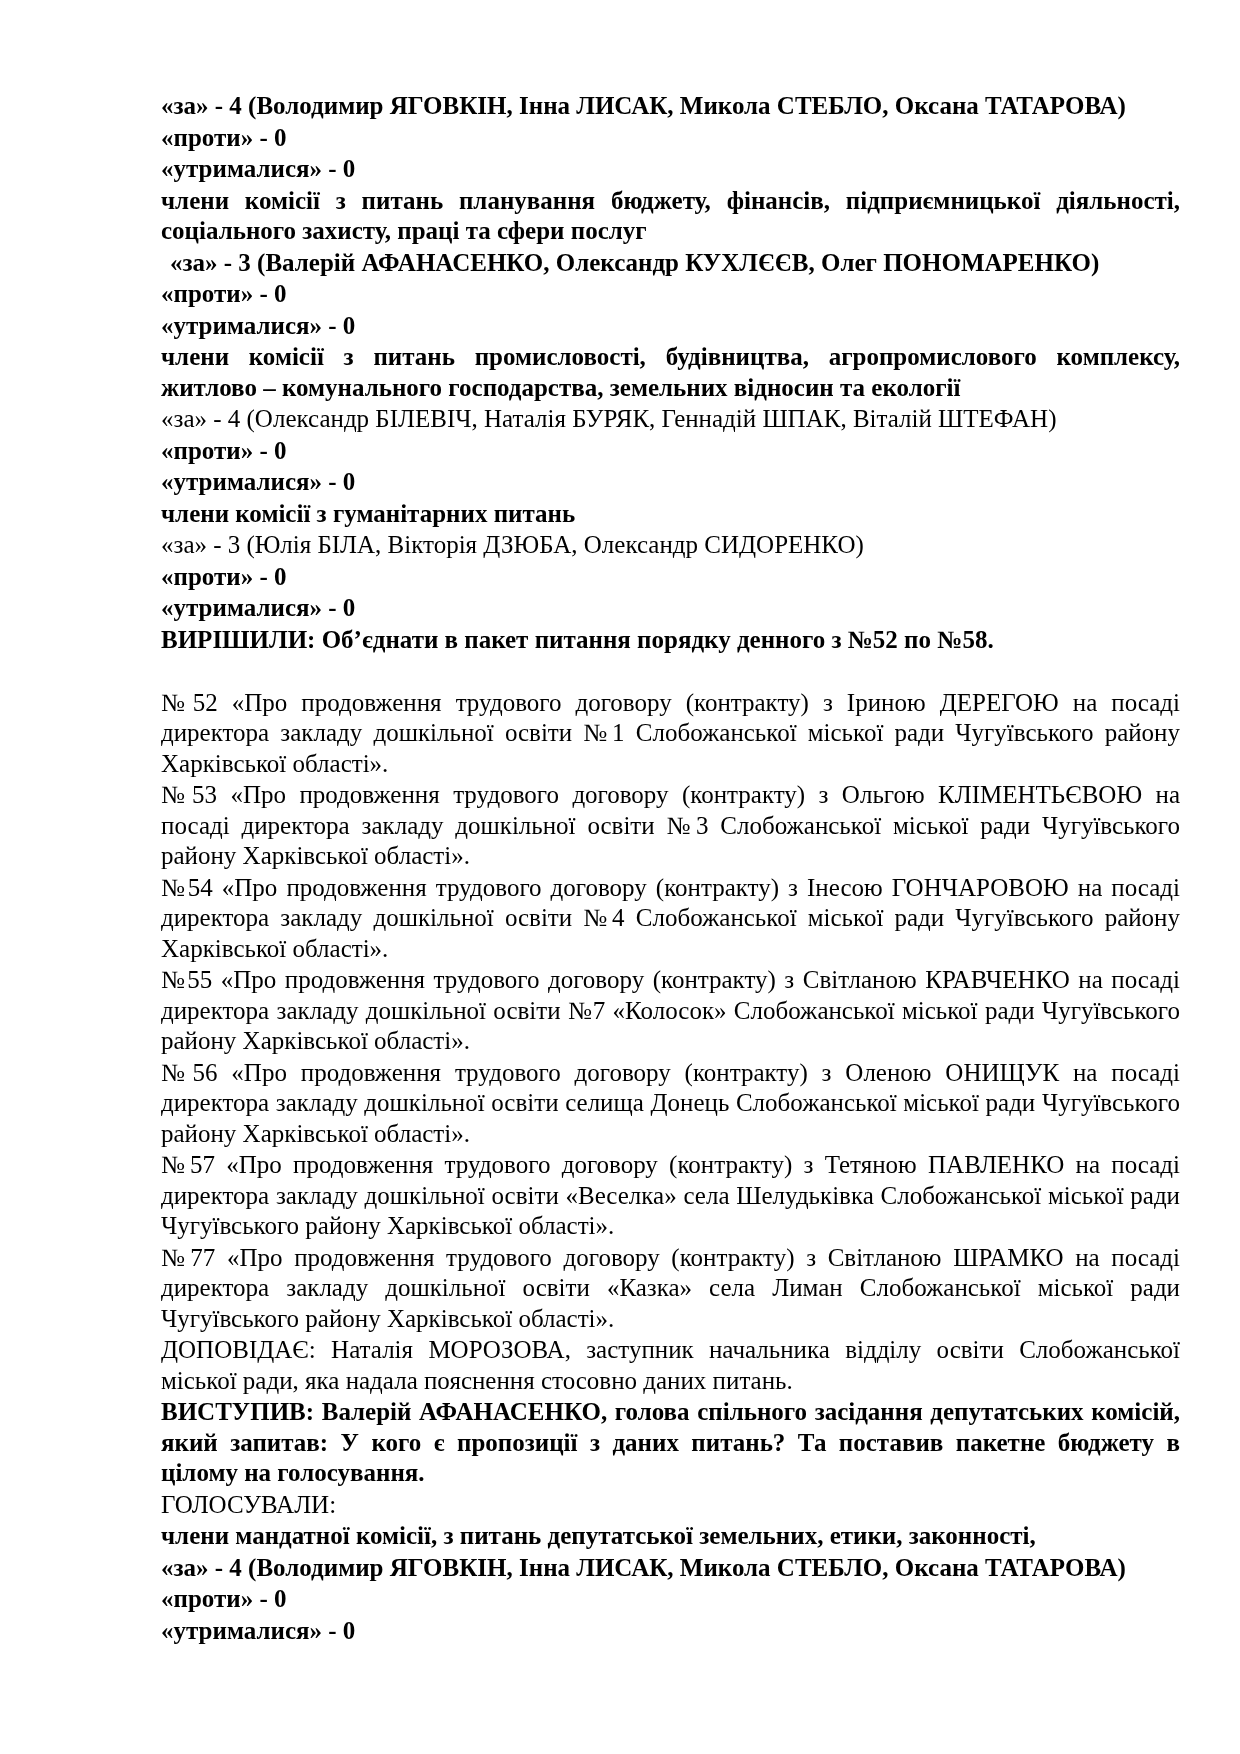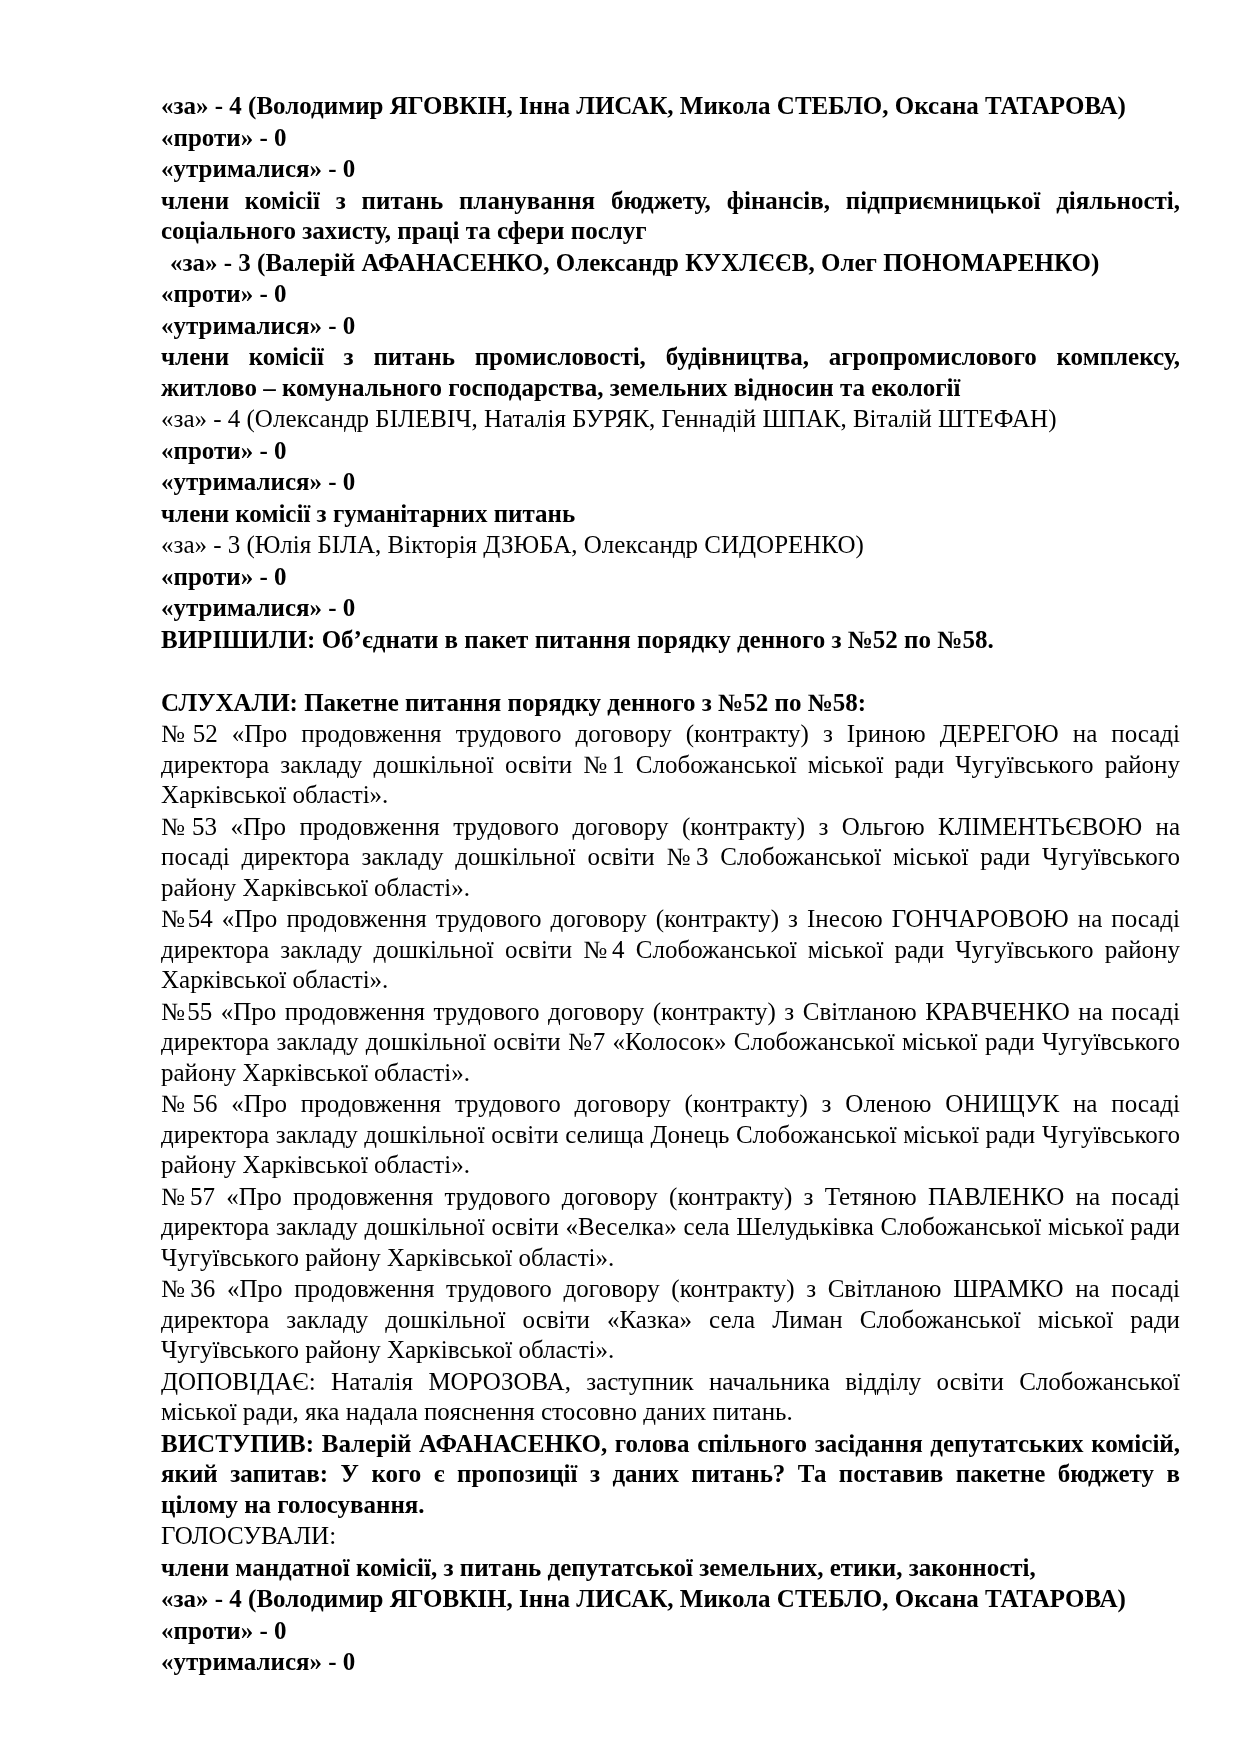--- a/index.html
+++ b/index.html
@@ -46,29 +46,28 @@
 
     <p class="b">члени комісії з гуманітарних питань</p>
     <p>«за» - 3 (Юлія БІЛА, Вікторія ДЗЮБА, Олександр СИДОРЕНКО)</p>
     <p class="b">«проти» - 0</p>
     <p class="b">«утрималися» - 0</p>
 
     <p class="b">ВИРІШИЛИ: Об’єднати в пакет питання порядку денного з №52 по №58.</p>
 
     <div class="blank"></div>
 
-    <p class="b">СЛУХАЛИ: Пакетне питання порядку денного з №52 по №58:</p>
 
     <p class="j">№52 «Про продовження трудового договору (контракту) з Іриною ДЕРЕГОЮ на посаді директора закладу дошкільної освіти №1 Слобожанської міської ради Чугуївського району Харківської області».</p>
     <p class="j">№53 «Про продовження трудового договору (контракту) з Ольгою КЛІМЕНТЬЄВОЮ на посаді директора закладу дошкільної освіти №3 Слобожанської міської ради Чугуївського району Харківської області».</p>
     <p class="j">№54 «Про продовження трудового договору (контракту) з Інесою ГОНЧАРОВОЮ на посаді директора закладу дошкільної освіти №4 Слобожанської міської ради Чугуївського району Харківської області».</p>
     <p class="j">№55 «Про продовження трудового договору (контракту) з Світланою КРАВЧЕНКО на посаді директора закладу дошкільної освіти №7 «Колосок» Слобожанської міської ради Чугуївського району Харківської області».</p>
     <p class="j">№56 «Про продовження трудового договору (контракту) з Оленою ОНИЩУК на посаді директора закладу дошкільної освіти селища Донець Слобожанської міської ради Чугуївського району Харківської області».</p>
     <p class="j">№57 «Про продовження трудового договору (контракту) з Тетяною ПАВЛЕНКО на посаді директора закладу дошкільної освіти «Веселка» села Шелудьківка Слобожанської міської ради Чугуївського району Харківської області».</p>
-    <p class="j">№36 «Про продовження трудового договору (контракту) з Світланою ШРАМКО на посаді директора закладу дошкільної освіти «Казка» села Лиман Слобожанської міської ради Чугуївського району Харківської області».</p>
+    <p class="j">№77 «Про продовження трудового договору (контракту) з Світланою ШРАМКО на посаді директора закладу дошкільної освіти «Казка» села Лиман Слобожанської міської ради Чугуївського району Харківської області».</p>
 
     <p class="j">ДОПОВІДАЄ: Наталія МОРОЗОВА, заступник начальника відділу освіти Слобожанської міської ради, яка надала пояснення стосовно даних питань.</p>
 
     <p class="b j">ВИСТУПИВ: Валерій АФАНАСЕНКО, голова спільного засідання депутатських комісій, який запитав: У кого є пропозиції з даних питань? Та поставив пакетне бюджету в цілому на голосування.</p>
 
     <p>ГОЛОСУВАЛИ:</p>
 
     <p class="b">члени мандатної комісії, з питань депутатської земельних, етики, законності,</p>
 
     <p class="b">«за» - 4 (Володимир ЯГОВКІН, Інна ЛИСАК, Микола СТЕБЛО, Оксана ТАТАРОВА)</p>

